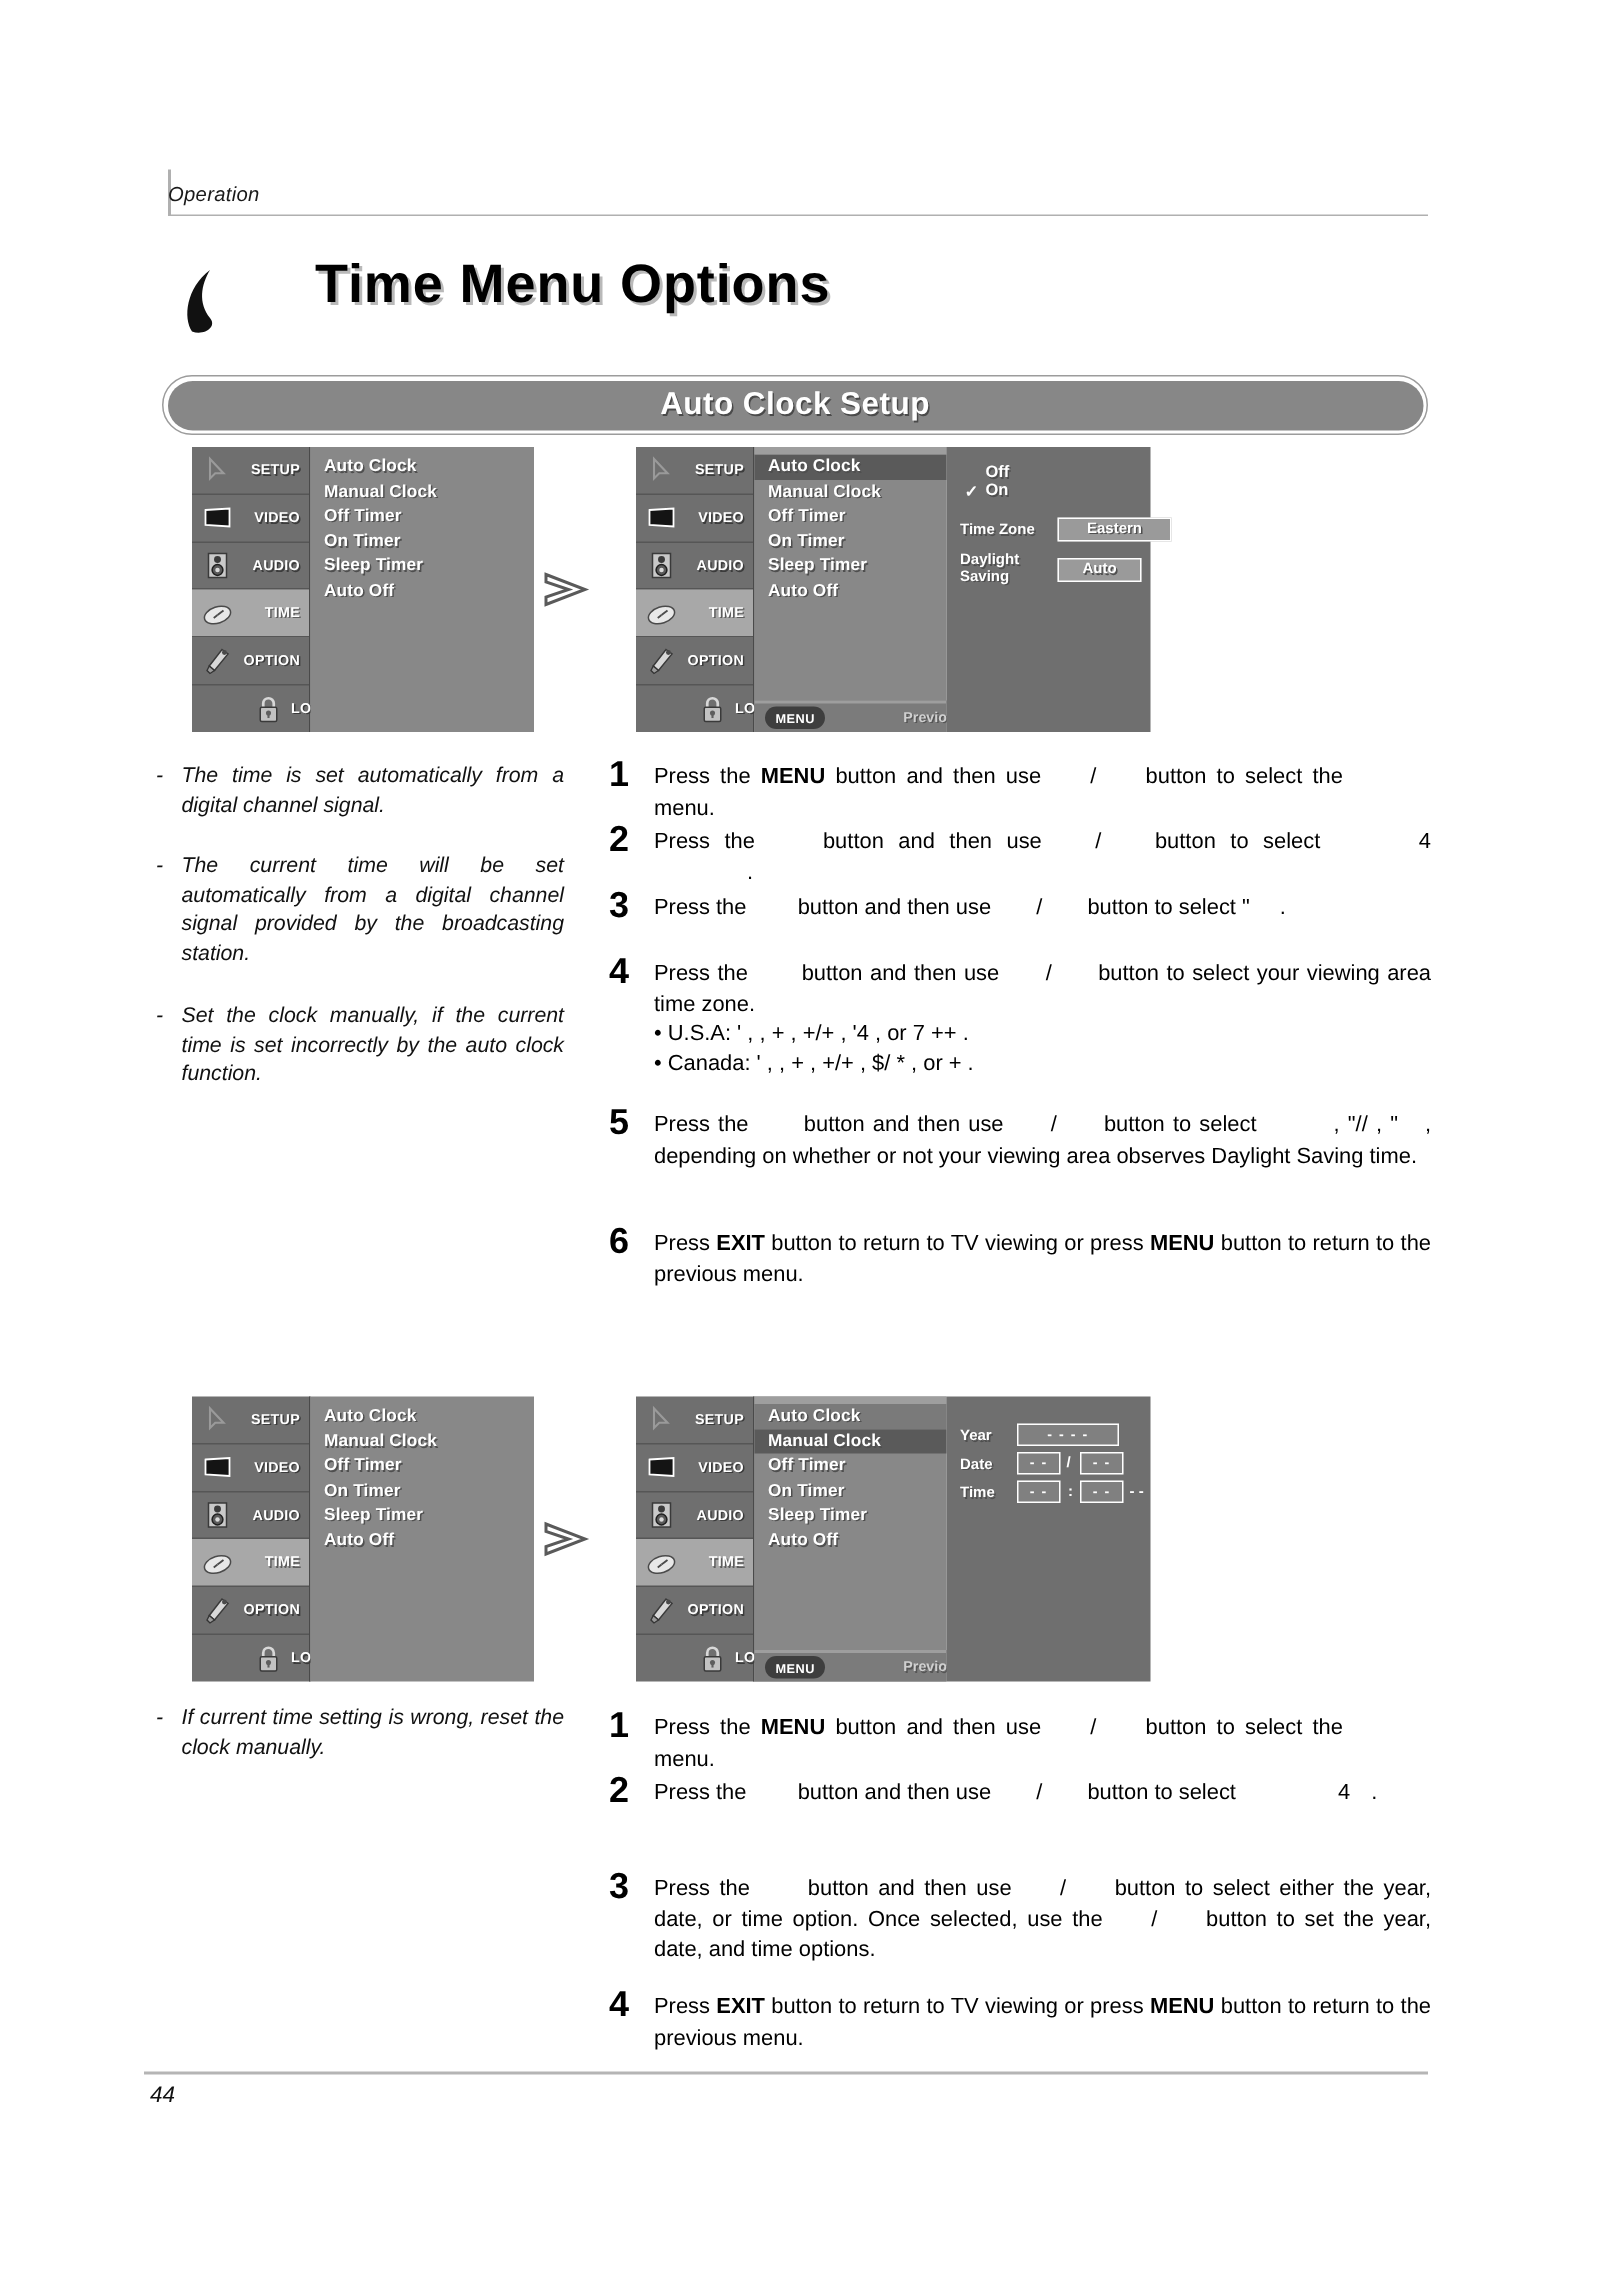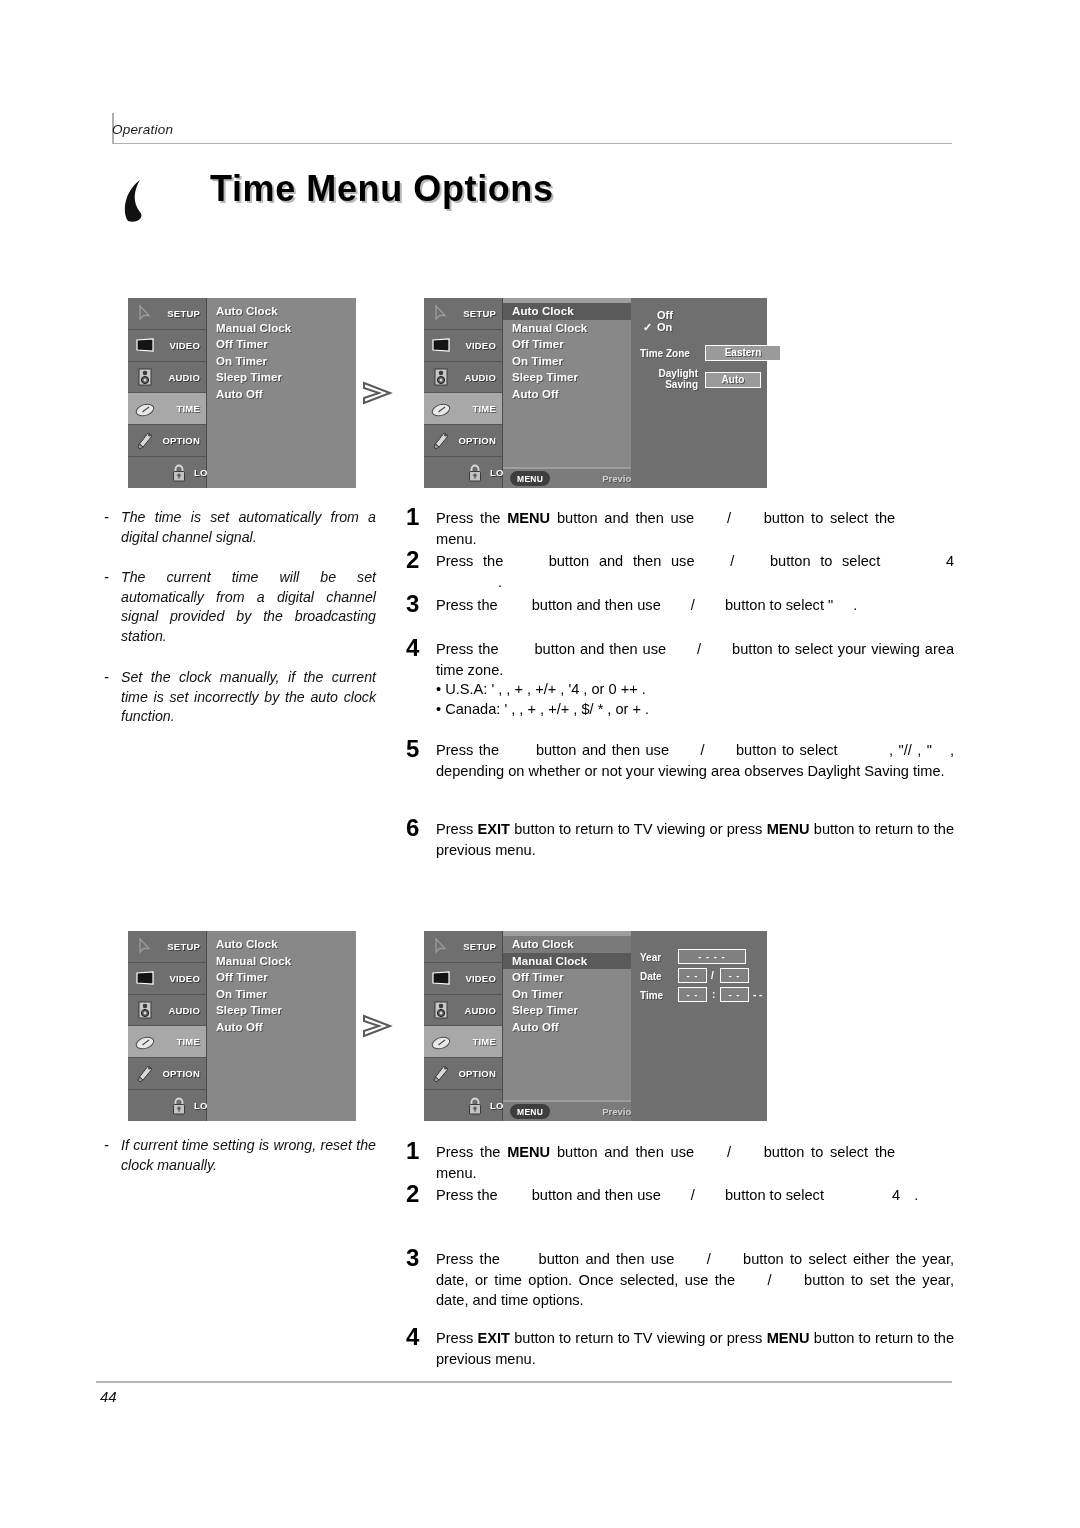--- a/index.html
+++ b/index.html
@@ -344,20 +344,25 @@
   <div class="running-head">Operation</div>
   <div class="head-rule"></div>
 
   <div class="chapter">
     <svg class="chapter-swoosh" viewBox="0 0 56 50">
       <path d="M8,47 C2,38 4,18 20,6 C14,16 12,28 20,38 C25,44 16,50 8,47 Z" fill="#111"></path>
     </svg>
     <div class="chapter-title">Time Menu Options</div>
   </div>
 
+  <div class="banner" id="banner-auto">
+    <div class="banner-inner">
+      <span class="banner-text">Auto Clock Setup</span>
+    </div>
+  </div>
 
   <div class="osd" id="osd-a1" style="left:128px; top:298px; width:228px; height:190px;">
       <div class="osd-rail">
         <div class="rail-item">
           <span class="rail-ico"><svg viewBox="0 0 22 20">
               <path d="M6,3 L6,16 L9.5,12.5 L15,12.5 Z" fill="none" stroke="#9a9a9a" stroke-width="1.4"></path>
             </svg></span>
           <span class="rail-label">SETUP</span>
         </div>
         <div class="rail-item">
@@ -476,21 +481,21 @@
           <span class="menu-pill">MENU</span>
           <span class="foot-label">Previous</span>
         </div>
       </div>
       <div class="osd-detail">
         <div class="radio-line" style="left:26px; top:11px;">Off</div>
         <div class="check" style="left:12px; top:23px;">✓</div>
         <div class="radio-line" style="left:26px; top:23px;">On</div>
         <div class="opt-label" style="left:9px; top:50px;">Time Zone</div>
         <div class="opt-box" style="left:74px; top:47px; width:76px;">Eastern</div>
-        <div class="opt-label" style="left:9px; top:70px; text-align:right; width:58px;">
+        <div class="opt-label" style="left:9px; top:70px; text-align:left; width:58px;">
           <div>Daylight</div>
           <div>Saving</div>
         </div>
         <div class="opt-box" style="left:74px; top:74px; width:56px;">Auto</div>
       </div>
     </div>
 
   <div class="note" style="top:508px;">
     <span class="dash">-</span>
     <span class="body">The time is set automatically from a digital channel signal.</span>
@@ -512,21 +517,21 @@
       <div class="step-num">2</div>
       <div class="step-body">Press the <span class="gap" style="width: 26px;"></span> button and then use <span class="gap" style="width: 26px;"></span>/<span class="gap" style="width: 26px;"></span> button to select <span class="gap" style="width: 56px;"></span>4<span class="gap" style="width: 62px;"></span>.</div>
     </div>
   <div class="step" style="top:595px;">
       <div class="step-num">3</div>
       <div class="step-body">Press the <span class="gap" style="width: 26px;"></span> button and then use <span class="gap" style="width: 26px;"></span>/<span class="gap" style="width: 26px;"></span> button to select "<span class="gap" style="width: 20px;"></span>.</div>
     </div>
   <div class="step" style="top:639px;">
       <div class="step-num">4</div>
       <div class="step-body">Press the <span class="gap" style="width: 26px;"></span> button and then use <span class="gap" style="width: 26px;"></span>/<span class="gap" style="width: 26px;"></span> button to select your viewing area time zone.</div>
-      <div class="sub">• U.S.A:  '          ,            ,   +        ,  +/+   ,  '4       , or  0 ++    .</div>
+      <div class="sub">• U.S.A:  '          ,            ,   +        ,  +/+   ,  '4       , or  7 ++    .</div>
       <div class="sub">• Canada:  '        ,           ,   +       ,   +/+   , $/ *  , or     +        .</div>
     </div>
   <div class="step" style="top:740px;">
       <div class="step-num">5</div>
       <div class="step-body">Press the <span class="gap" style="width: 26px;"></span> button and then use <span class="gap" style="width: 26px;"></span>/<span class="gap" style="width: 26px;"></span> button to select <span class="gap" style="width: 46px;"></span>, "//  , "<span class="gap" style="width: 18px;"></span>, depending on whether or not your viewing area observes Daylight Saving time.</div>
     </div>
   <div class="step" style="top:819px;">
       <div class="step-num">6</div>
       <div class="step-body">Press <b>EXIT</b> button to return to TV viewing or press <b>MENU</b> button to return to the previous menu.</div>
     </div>

